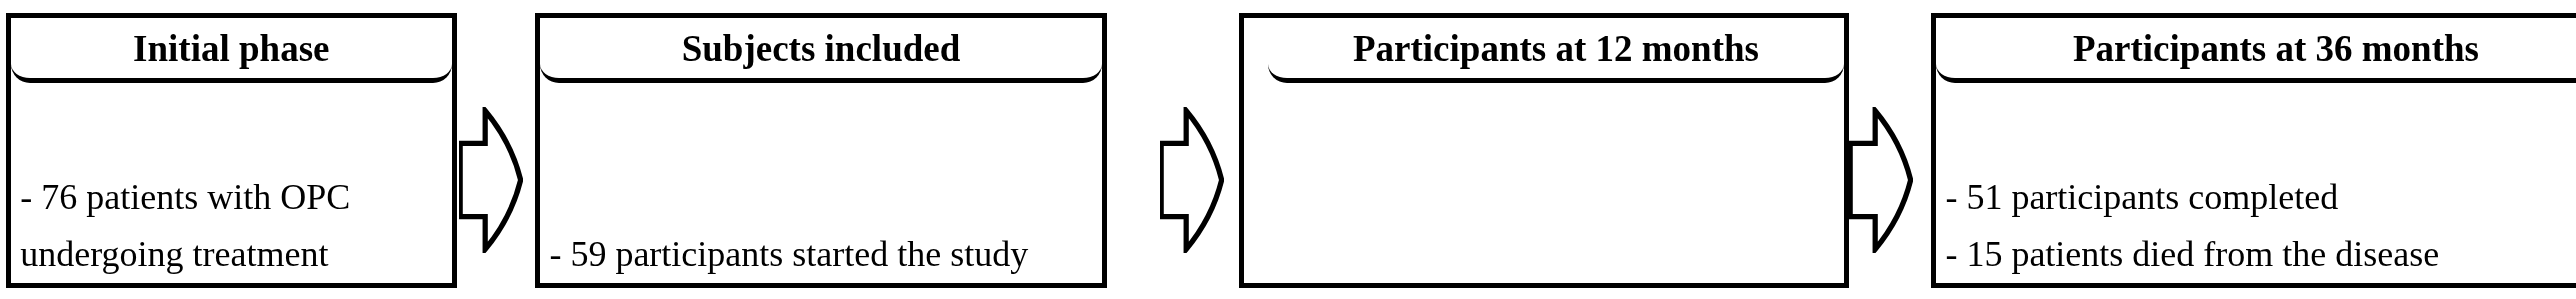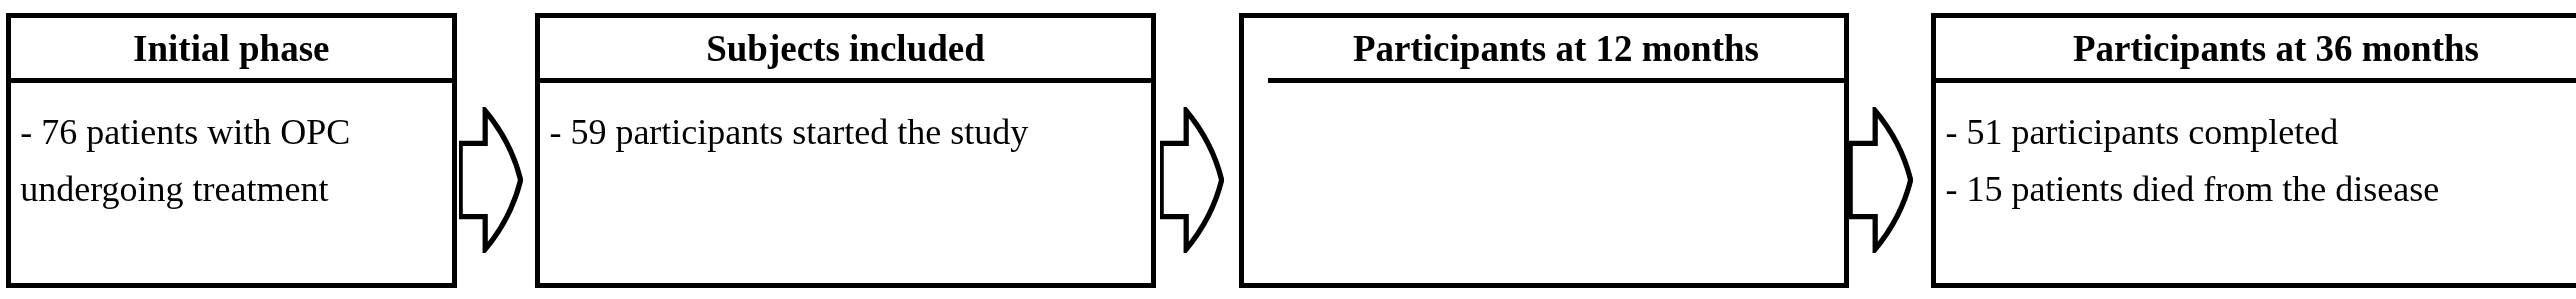--- a/index.html
+++ b/index.html
@@ -28,44 +28,45 @@
   }
   .box-header {
     height: 60px;
     border-bottom: 5.3px solid #000000;
     display: flex;
     align-items: center;
     justify-content: center;
     font-size: 37px;
     font-weight: bold;
     white-space: nowrap;
+    border-radius: 19px;
   }
   .box-body {
     flex: 1;
     display: flex;
     flex-direction: column;
-    justify-content: flex-start;
+    justify-content: flex-end;
     padding: 21px 5.8px 0 9.4px;
     font-size: 36px;
     line-height: 57px;
   }
   .body-item {
     white-space: nowrap;
   }
   .body-item.wrap {
     white-space: normal;
   }
   .flow-arrow {
     position: absolute;
     top: 107px;
     width: 64px;
     height: 146px;
   }
   #box-1 { left: 5.8px;   width: 451px;  }
-  #box-2 { left: 535px;  width: 621px; }
+  #box-2 { left: 535px;  width: 572px; }
   #box-3 { left: 1239px; width: 610px; padding-left: 24px; }
   #box-4 { left: 1931px; width: 690px; }
   #arrow-1 { left: 459px;  }
   #arrow-2 { left: 1160px; }
   #arrow-3 { left: 1849px; }
 </style>
 </head>
 <body>
 
 <div class="canvas">

